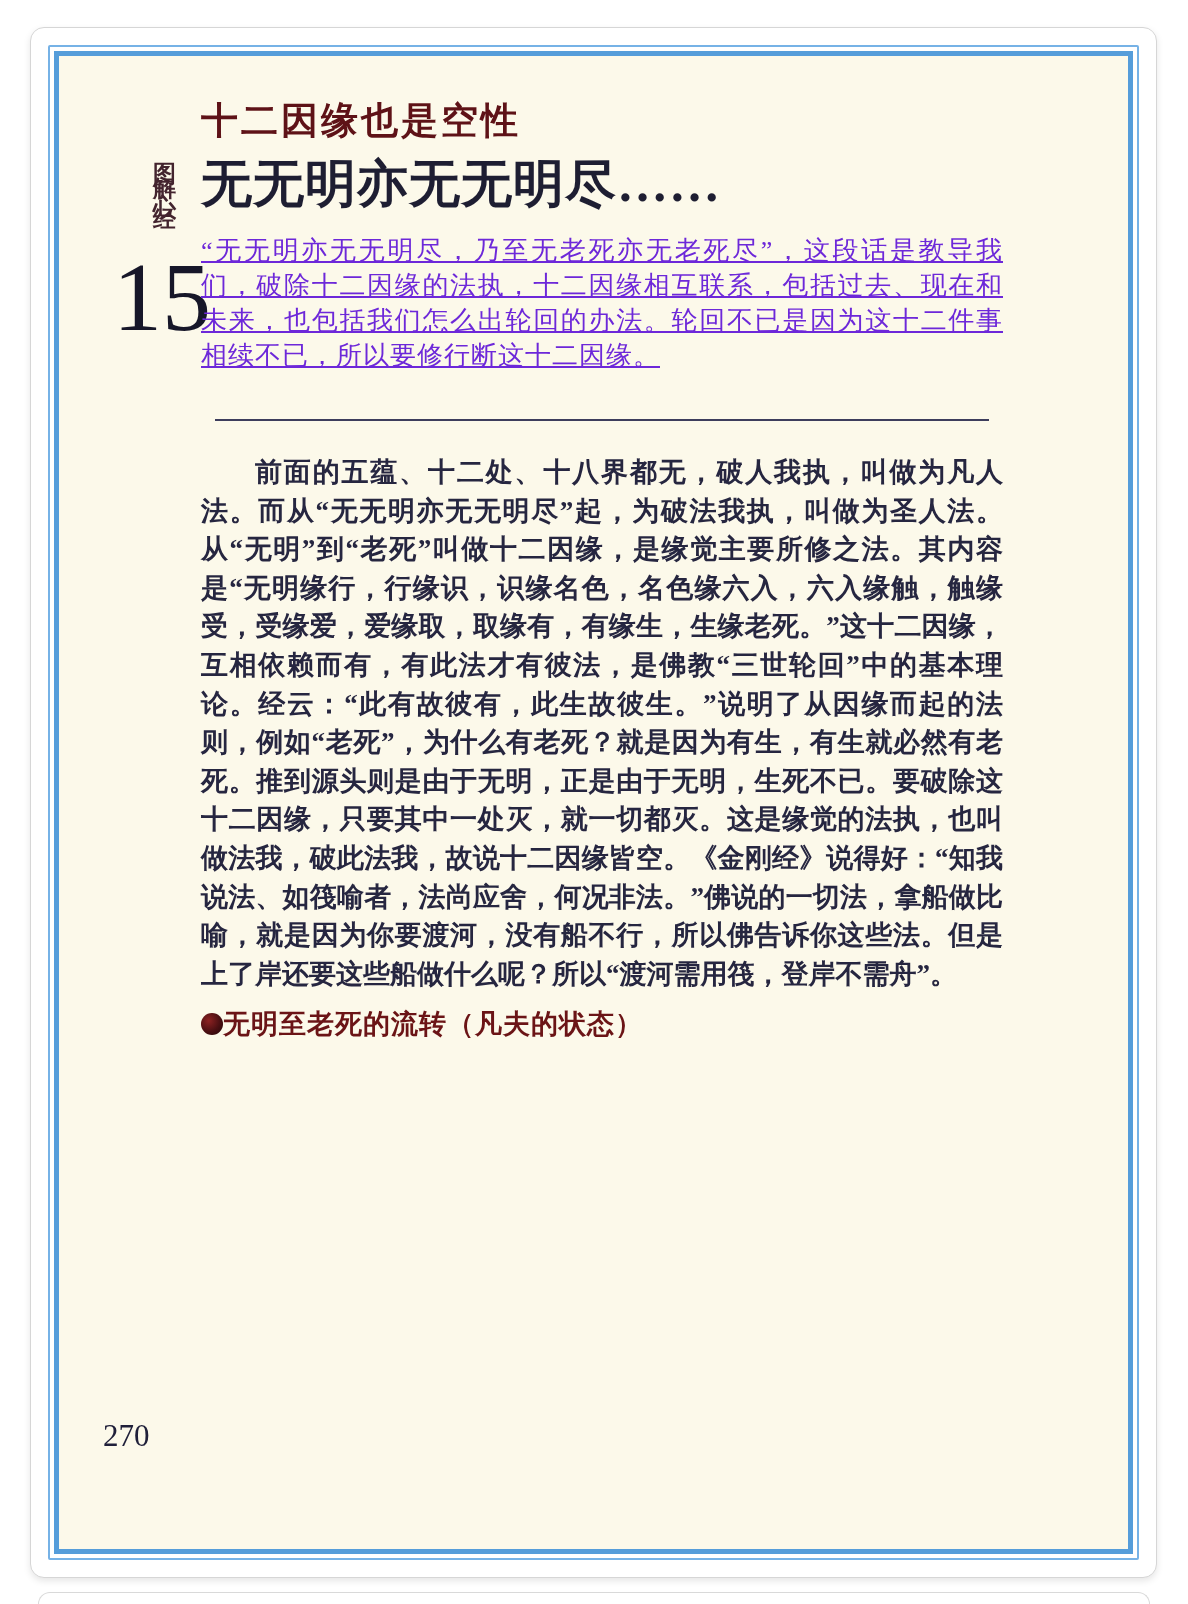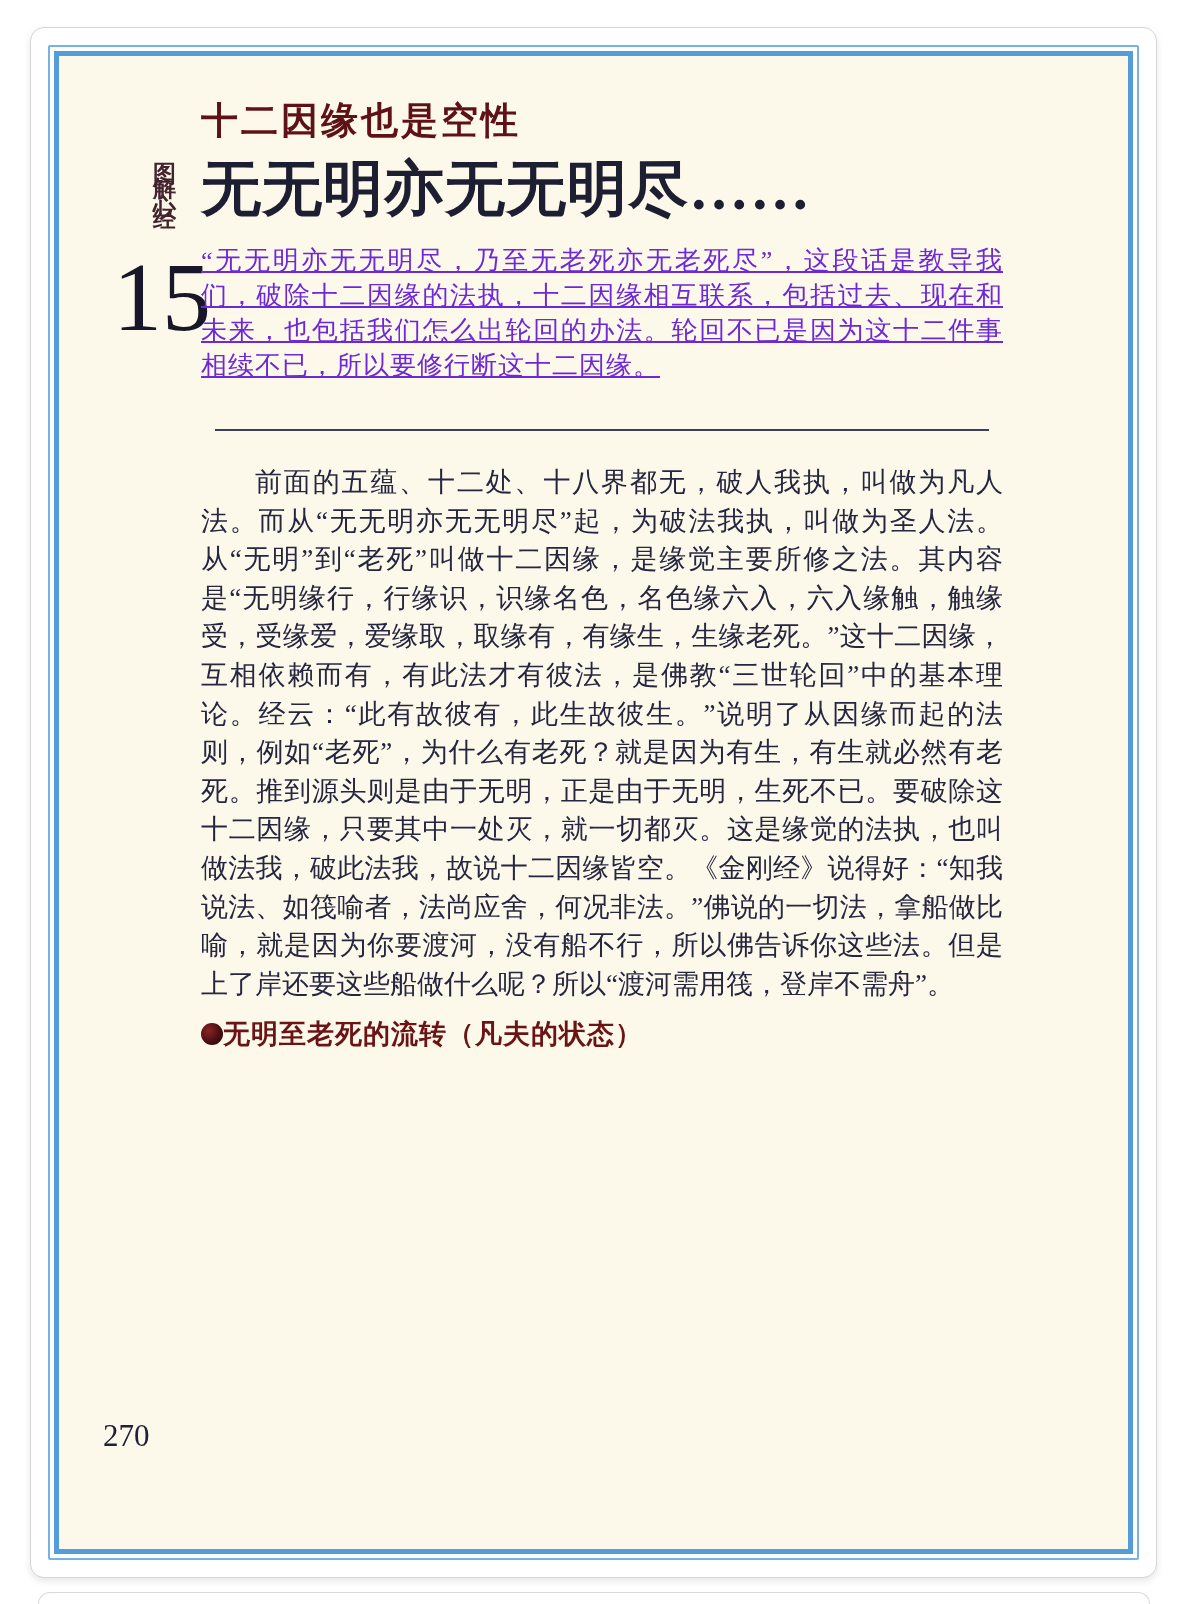--- a/index.html
+++ b/index.html
@@ -16,28 +16,28 @@
                 writing-mode:vertical-rl; text-orientation:upright;
                 font-size:23px; font-weight:700; letter-spacing:15px;
                 color:#43242e; }
   .chapter-number { position:absolute; left:28px; top:192px; width:124px;
                     text-align:right; font-size:98px; line-height:1;
                     color:#171729; font-family:"Liberation Serif", serif; }
 
   .main { position:absolute; left:142px; top:0; width:802px; }
   .kicker { margin-top:40px; font-size:37px; font-weight:700; letter-spacing:3px;
             color:#5e1217; }
-  .title { margin-top:10px; font-size:60px; font-weight:700; letter-spacing:1px;
+  .title { margin-top:10px; font-size:51px; font-weight:700; letter-spacing:1px;
            line-height:1.1; color:#1e1e32; }
   .lead { margin-top:21px; font-size:26px; line-height:35px; color:#6d28d9;
           text-align:justify; letter-spacing:1px;text-decoration:underline; }
   .divider { margin:46px 14px 0 14px; height:0; border:none;
              border-top:2px solid #3d3d5c; }
   .para { font-size:27px; line-height:38.6px; color:#262640;
-          text-align:justify; text-indent:2em; }
+          text-align:justify; text-indent:2em;font-weight:bold; }
   .para-1 { margin-top:32px; }
   .section-heading { margin-top:13px; display:flex; align-items:center; }
   .bullet { width:22px; height:22px; border-radius:50%; flex:0 0 auto;
             background:radial-gradient(circle at 35% 35%, #8d2222 0%, #4a0f12 55%, #200709 100%); }
   .heading-text { font-size:27px; font-weight:700; color:#6b1416;
                   font-family:"Liberation Sans", sans-serif; letter-spacing:1px; }
   .para-2 { margin-top:19px; }
 
   .page-number { position:absolute; left:44px; top:1362px; font-size:31px;
                  color:#20203a; }

